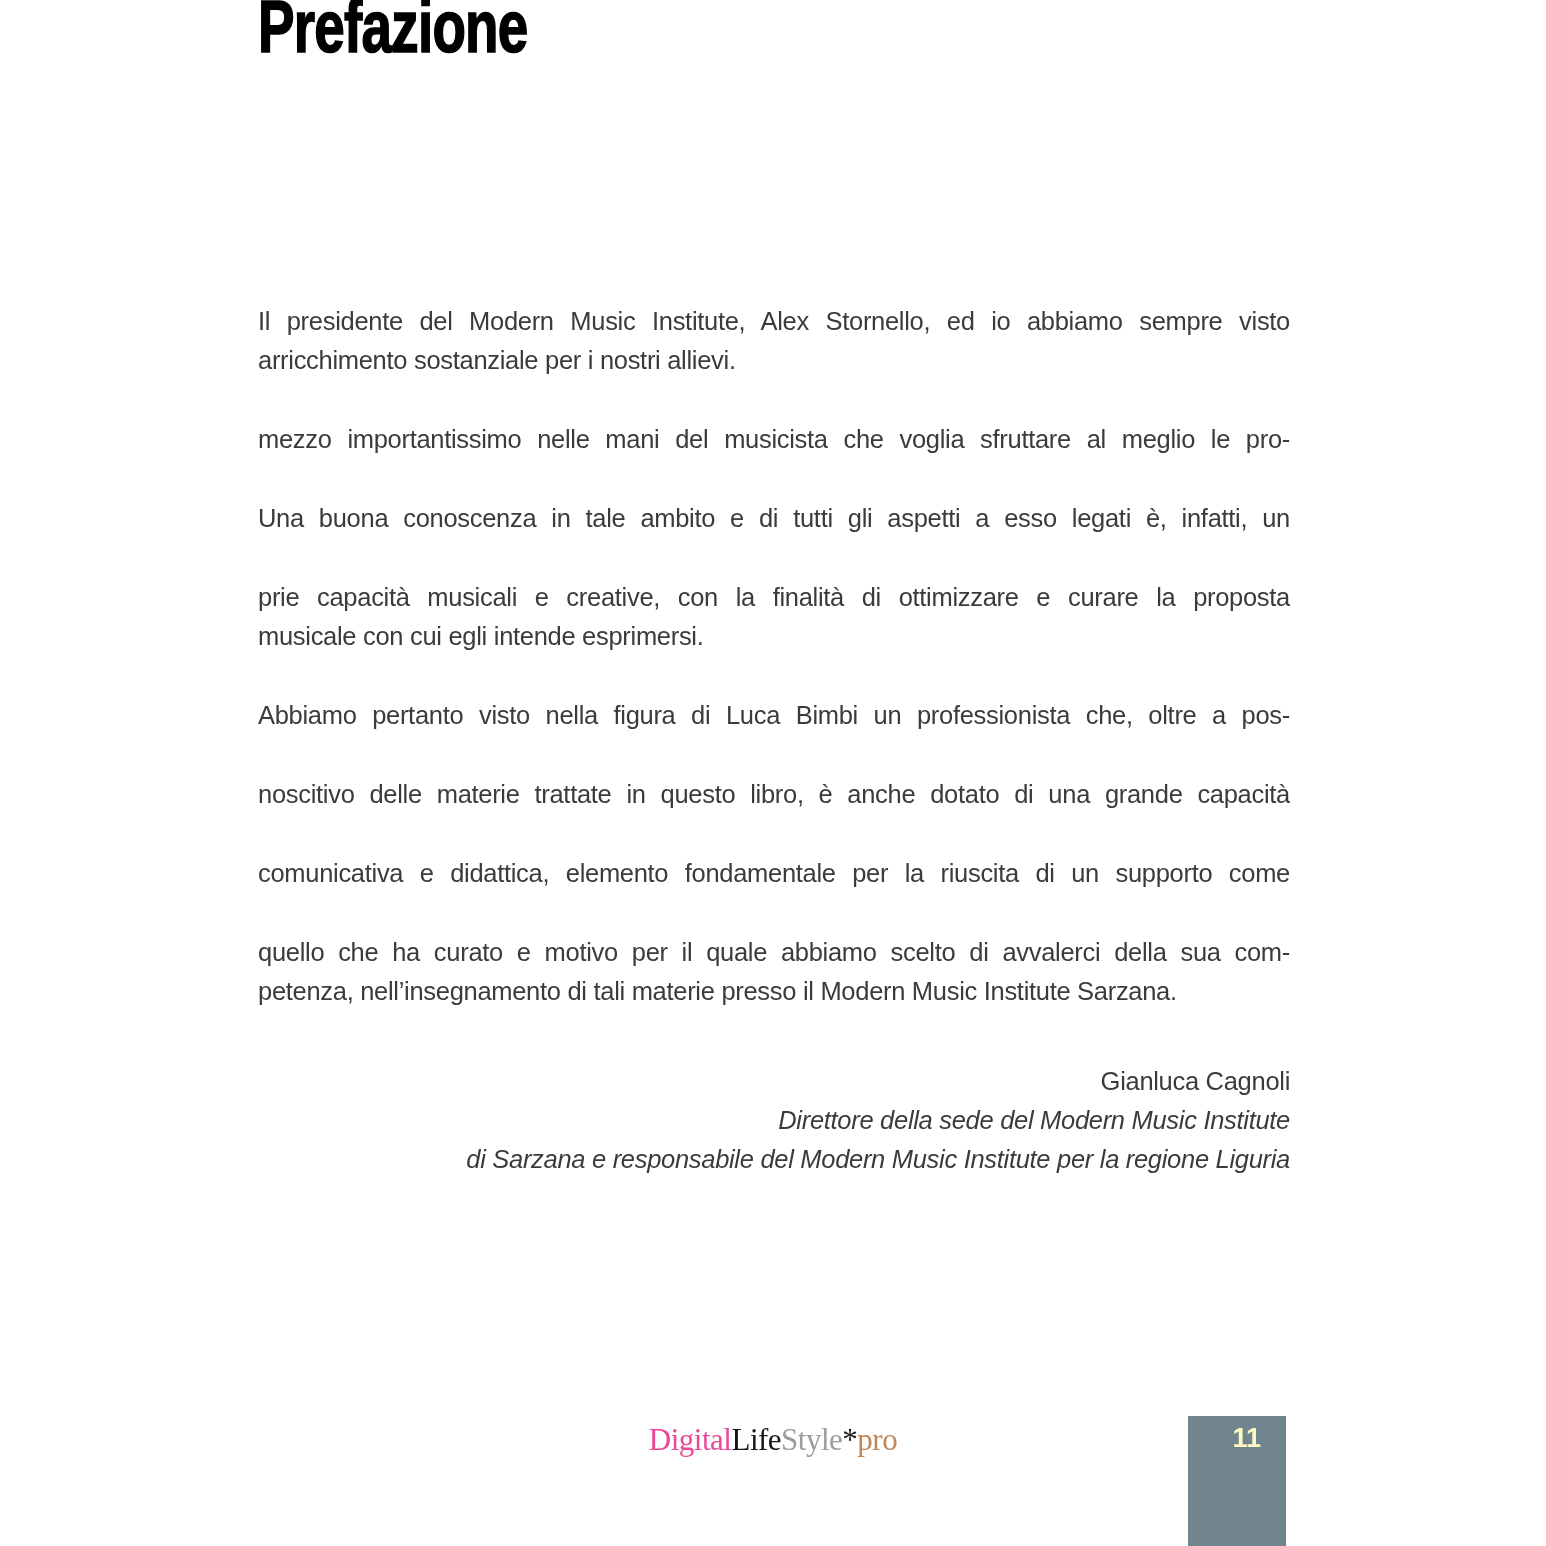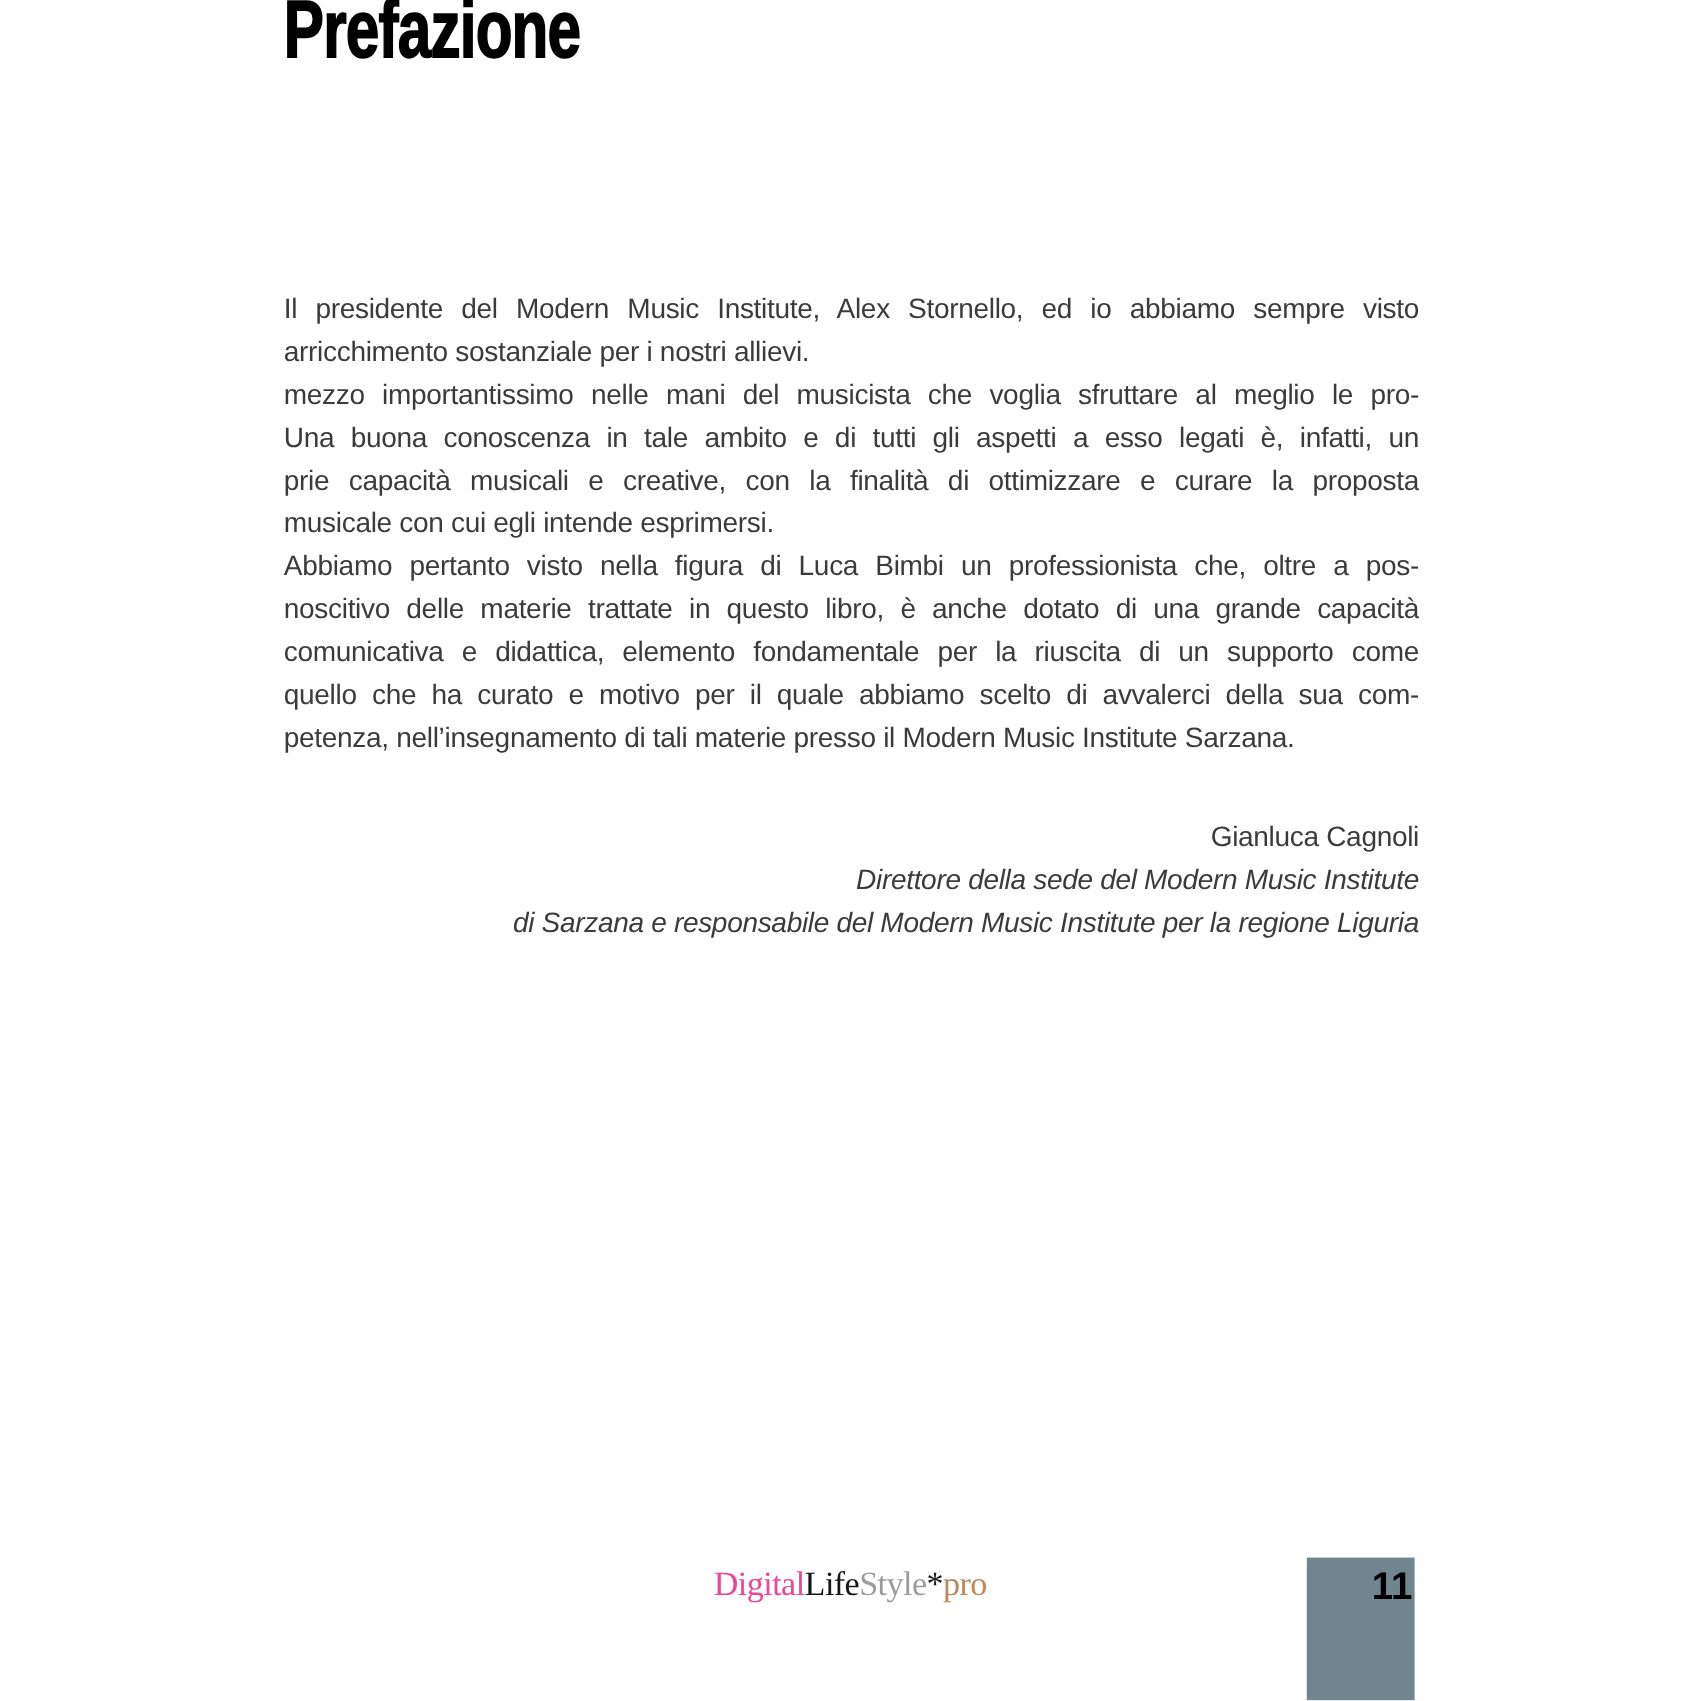--- a/index.html
+++ b/index.html
@@ -38,21 +38,21 @@
     color: #3b3b3b;
     font-size: 25.5px;
     letter-spacing: -0.3px;
   }
   .pline {
     height: 39px;
     line-height: 39px;
     overflow: hidden;
     text-align: left;
   }
-  .pline.just { text-align: justify; }
+  .pline.just { text-align: justify; margin-top: 40px; }
   .pline.just::after {
     content: "";
     display: inline-block;
     width: 100%;
     height: 0;
   }
 
   
   .signature {
     margin-top: 51px;
@@ -84,23 +84,23 @@
     position: absolute;
     left: 1188px;
     top: 1416px;
     width: 98px;
     height: 130px;
     background: #71858F;
   }
   .page-number {
     position: absolute;
     top: 9px;
-    right: 2px;
-    color: #000000;
-    font-size: 35px;
+    right: 25px;
+    color: #fef9c3;
+    font-size: 27px;
     font-weight: bold;
     line-height: 1.0;
   }
 </style>
 </head>
 <body>
 
 <div id="page">
 
   <div class="title">Prefazione</div>

